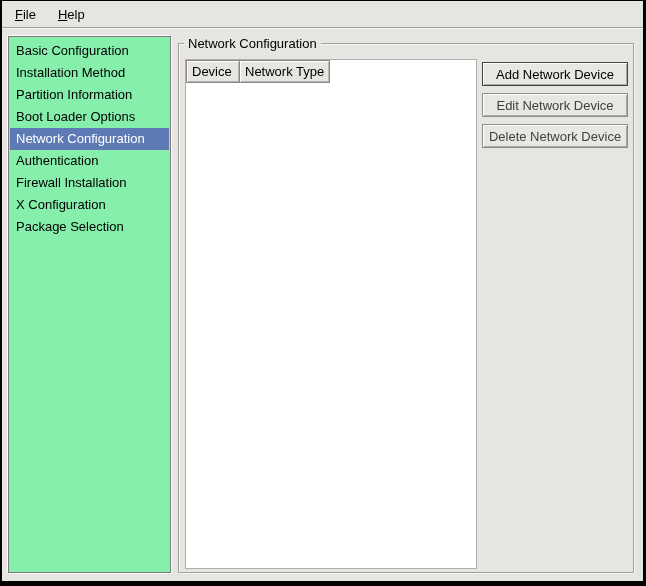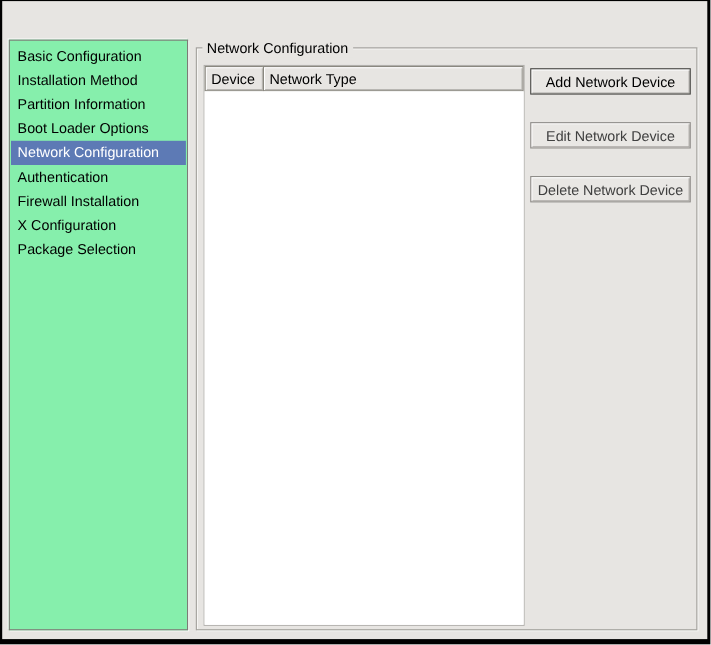--- a/index.html
+++ b/index.html
@@ -82,21 +82,21 @@
     white-space: nowrap;
   }
   
   .table {
     position: absolute;
     left: 6px; top: 15px;
     width: 292px; height: 510px;
     background: #ffffff;
     border: 1px solid #b1afab;
     display: flex;
-    flex-direction: column;
+    flex-direction: row;
   }
   .thead { display: flex; height: 23px; flex: none; }
   .th {
     background: #e7e5e2;
     border: 1px solid #8a8880;
     box-shadow: inset 1px 1px 0 #ffffff, inset -1px -1px 0 #b8b6b2;
     font-size: 13px;
     line-height: 21px;
     padding: 0 5px;
     color: #000;
@@ -107,21 +107,21 @@
   .th-device { width: 54px; flex: none; }
   .th-type { flex: 1; margin-left: -1px; }
   .tbody { flex: 1; background: #ffffff; }
   
   .btn-col {
     position: absolute;
     left: 303px; top: 18px;
     width: 146px;
     display: flex;
     flex-direction: column;
-    gap: 25px;
+    gap: 7px;
   }
   .btn {
     height: 24px;
     font-family: "Liberation Sans", "DejaVu Sans", sans-serif;
     font-size: 13px;
     color: #000;
     background: #e9e7e4;
     border: 1px solid #8f8d89;
     box-shadow: inset 1px 1px 0 #ffffff, inset -1px -1px 0 #aaa8a4;
     white-space: nowrap;
@@ -129,20 +129,24 @@
   }
   .btn.default-btn { border-color: #444440; }
   .btn:disabled { color: #404040; }
 </style>
 </head>
 <body>
 
 <div class="screen">
   <div class="window">
 
+    <div class="menubar">
+      <div class="menu-item">File</div>
+      <div class="menu-item">Help</div>
+    </div>
 
     <div class="sidebar">
       <div class="side-item">Basic Configuration</div>
       <div class="side-item">Installation Method</div>
       <div class="side-item">Partition Information</div>
       <div class="side-item">Boot Loader Options</div>
       <div class="side-item selected">Network Configuration</div>
       <div class="side-item">Authentication</div>
       <div class="side-item">Firewall Installation</div>
       <div class="side-item">X Configuration</div>

